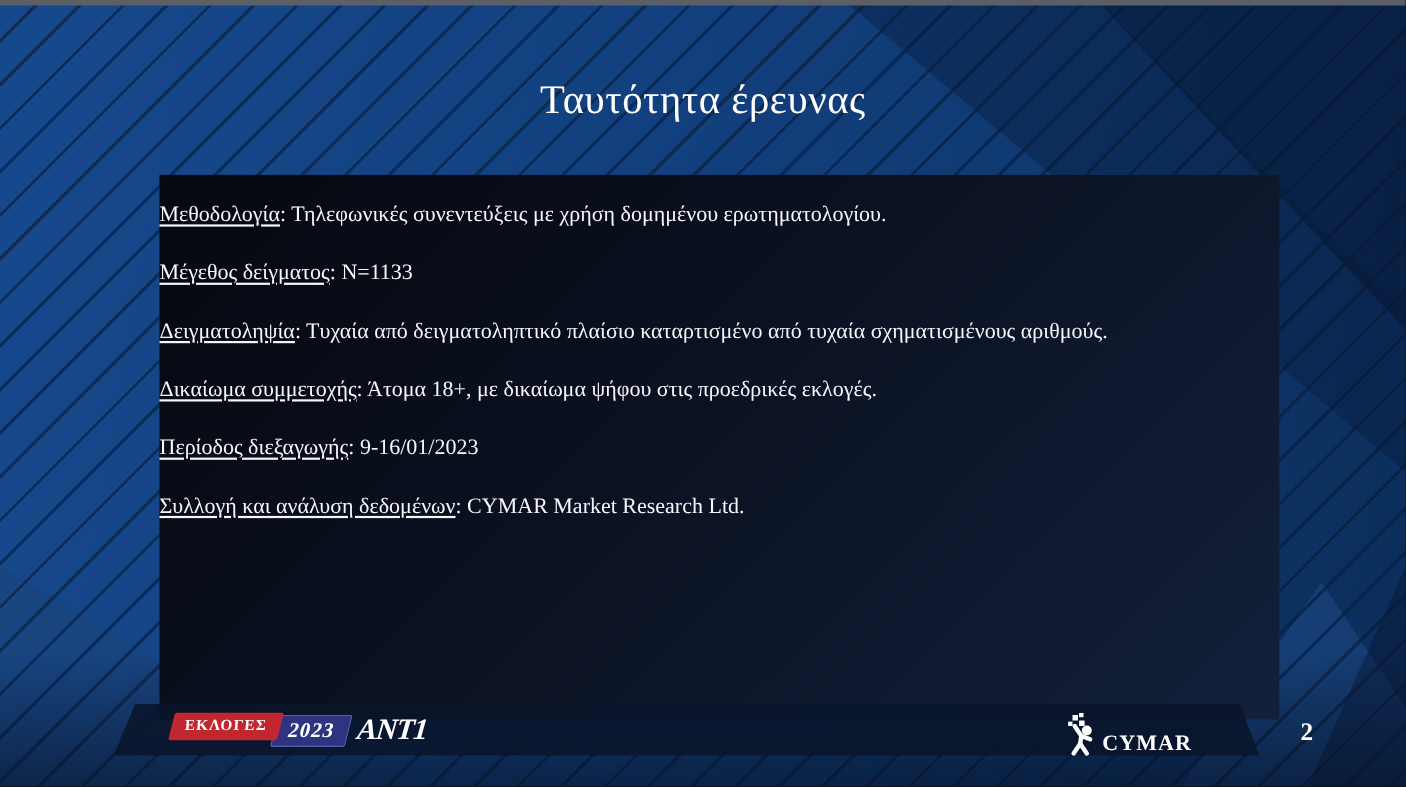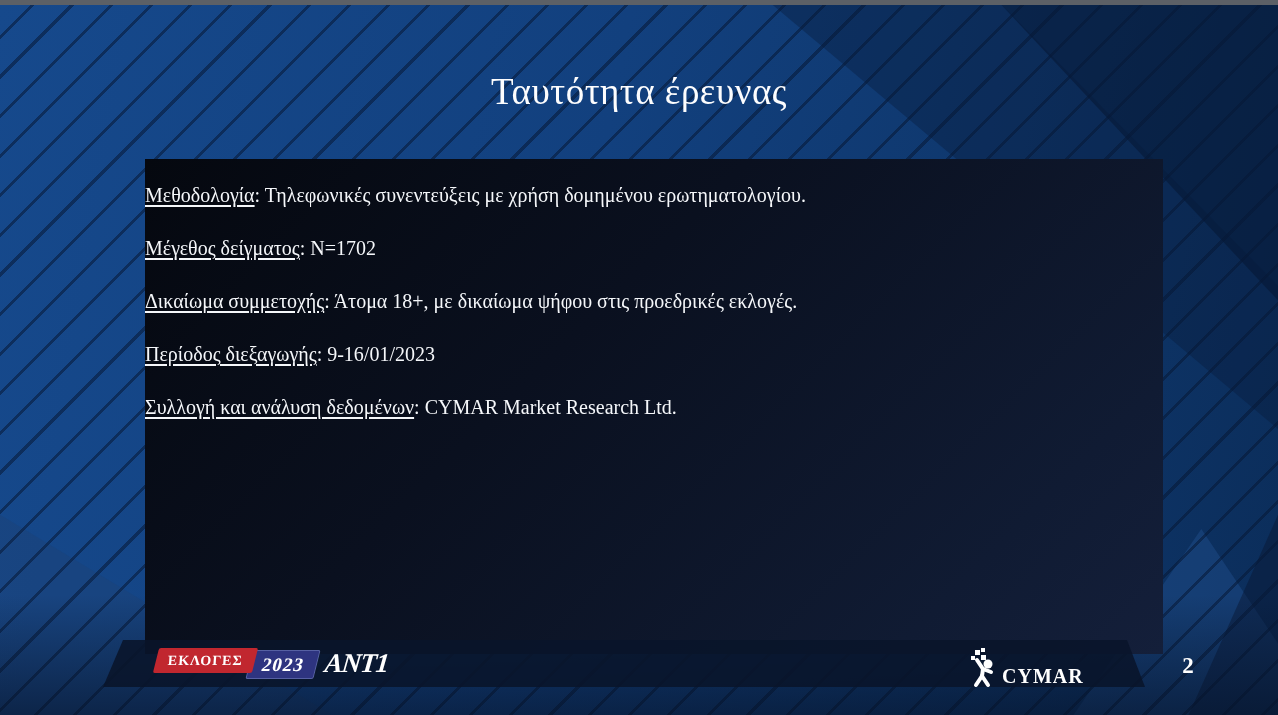--- a/index.html
+++ b/index.html
@@ -98,21 +98,22 @@
   <div class="shape br-dark"></div>
   <div class="shape bl-band"></div>
   <div class="stripes"></div>
   <div class="bottom-shade"></div>
   <div class="topbar"></div>
 
   <div class="title">Ταυτότητα έρευνας</div>
 
   <div class="content-box">
     <div class="entry"><span class="lbl">Μεθοδολογία</span><span>: </span><span>Τηλεφωνικές συνεντεύξεις με χρήση δομημένου ερωτηματολογίου.</span></div>
-    <div class="entry"><span class="lbl">Μέγεθος δείγματος</span><span>: </span><span>N=1702</span></div>
+    <div class="entry"><span class="lbl">Μέγεθος δείγματος</span><span>: </span><span>N=1133</span></div>
+    <div class="entry"><span class="lbl">Δειγματοληψία</span><span>: </span><span>Τυχαία από δειγματοληπτικό πλαίσιο καταρτισμένο από τυχαία σχηματισμένους αριθμούς.</span></div>
     <div class="entry"><span class="lbl">Δικαίωμα συμμετοχής</span><span>: </span><span>Άτομα 18+, με δικαίωμα ψήφου στις προεδρικές εκλογές.</span></div>
     <div class="entry"><span class="lbl">Περίοδος διεξαγωγής</span><span>: </span><span>9-16/01/2023</span></div>
     <div class="entry"><span class="lbl">Συλλογή και ανάλυση δεδομένων</span><span>: </span><span>CYMAR Market Research Ltd.</span></div>
   </div>
 
   <div class="footer-band"></div>
 
   <div class="elections-logo">
     <div class="tag-red">
         <span>ΕΚΛΟΓΕΣ</span>

